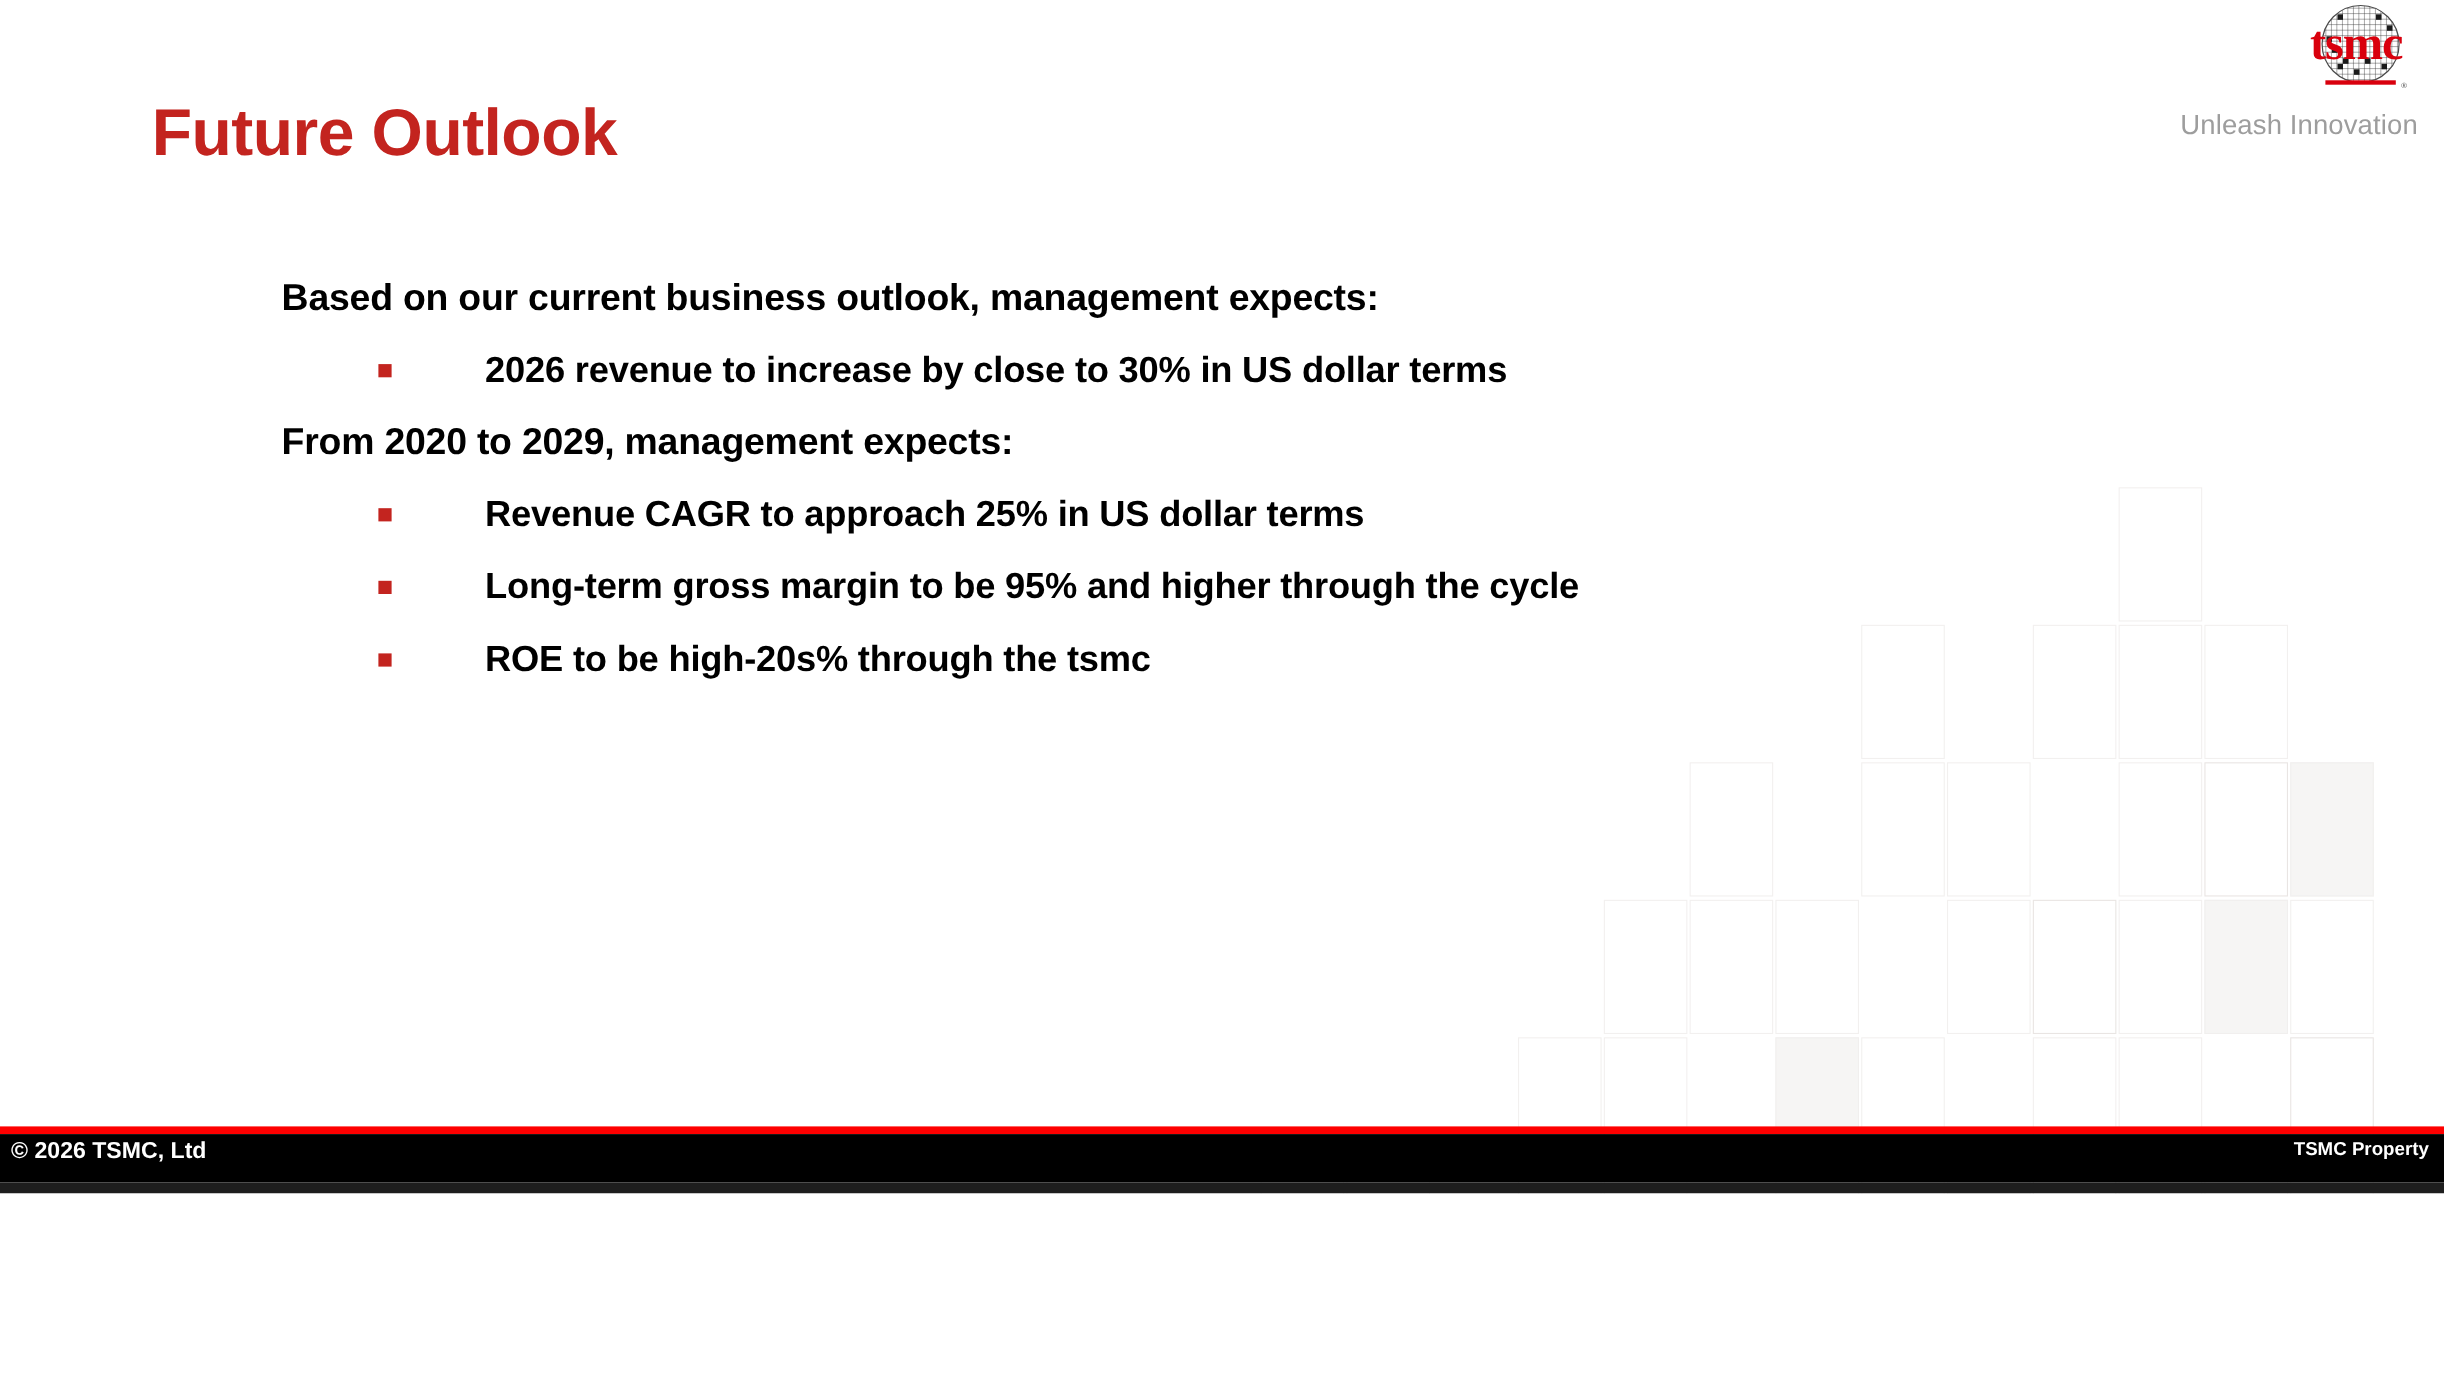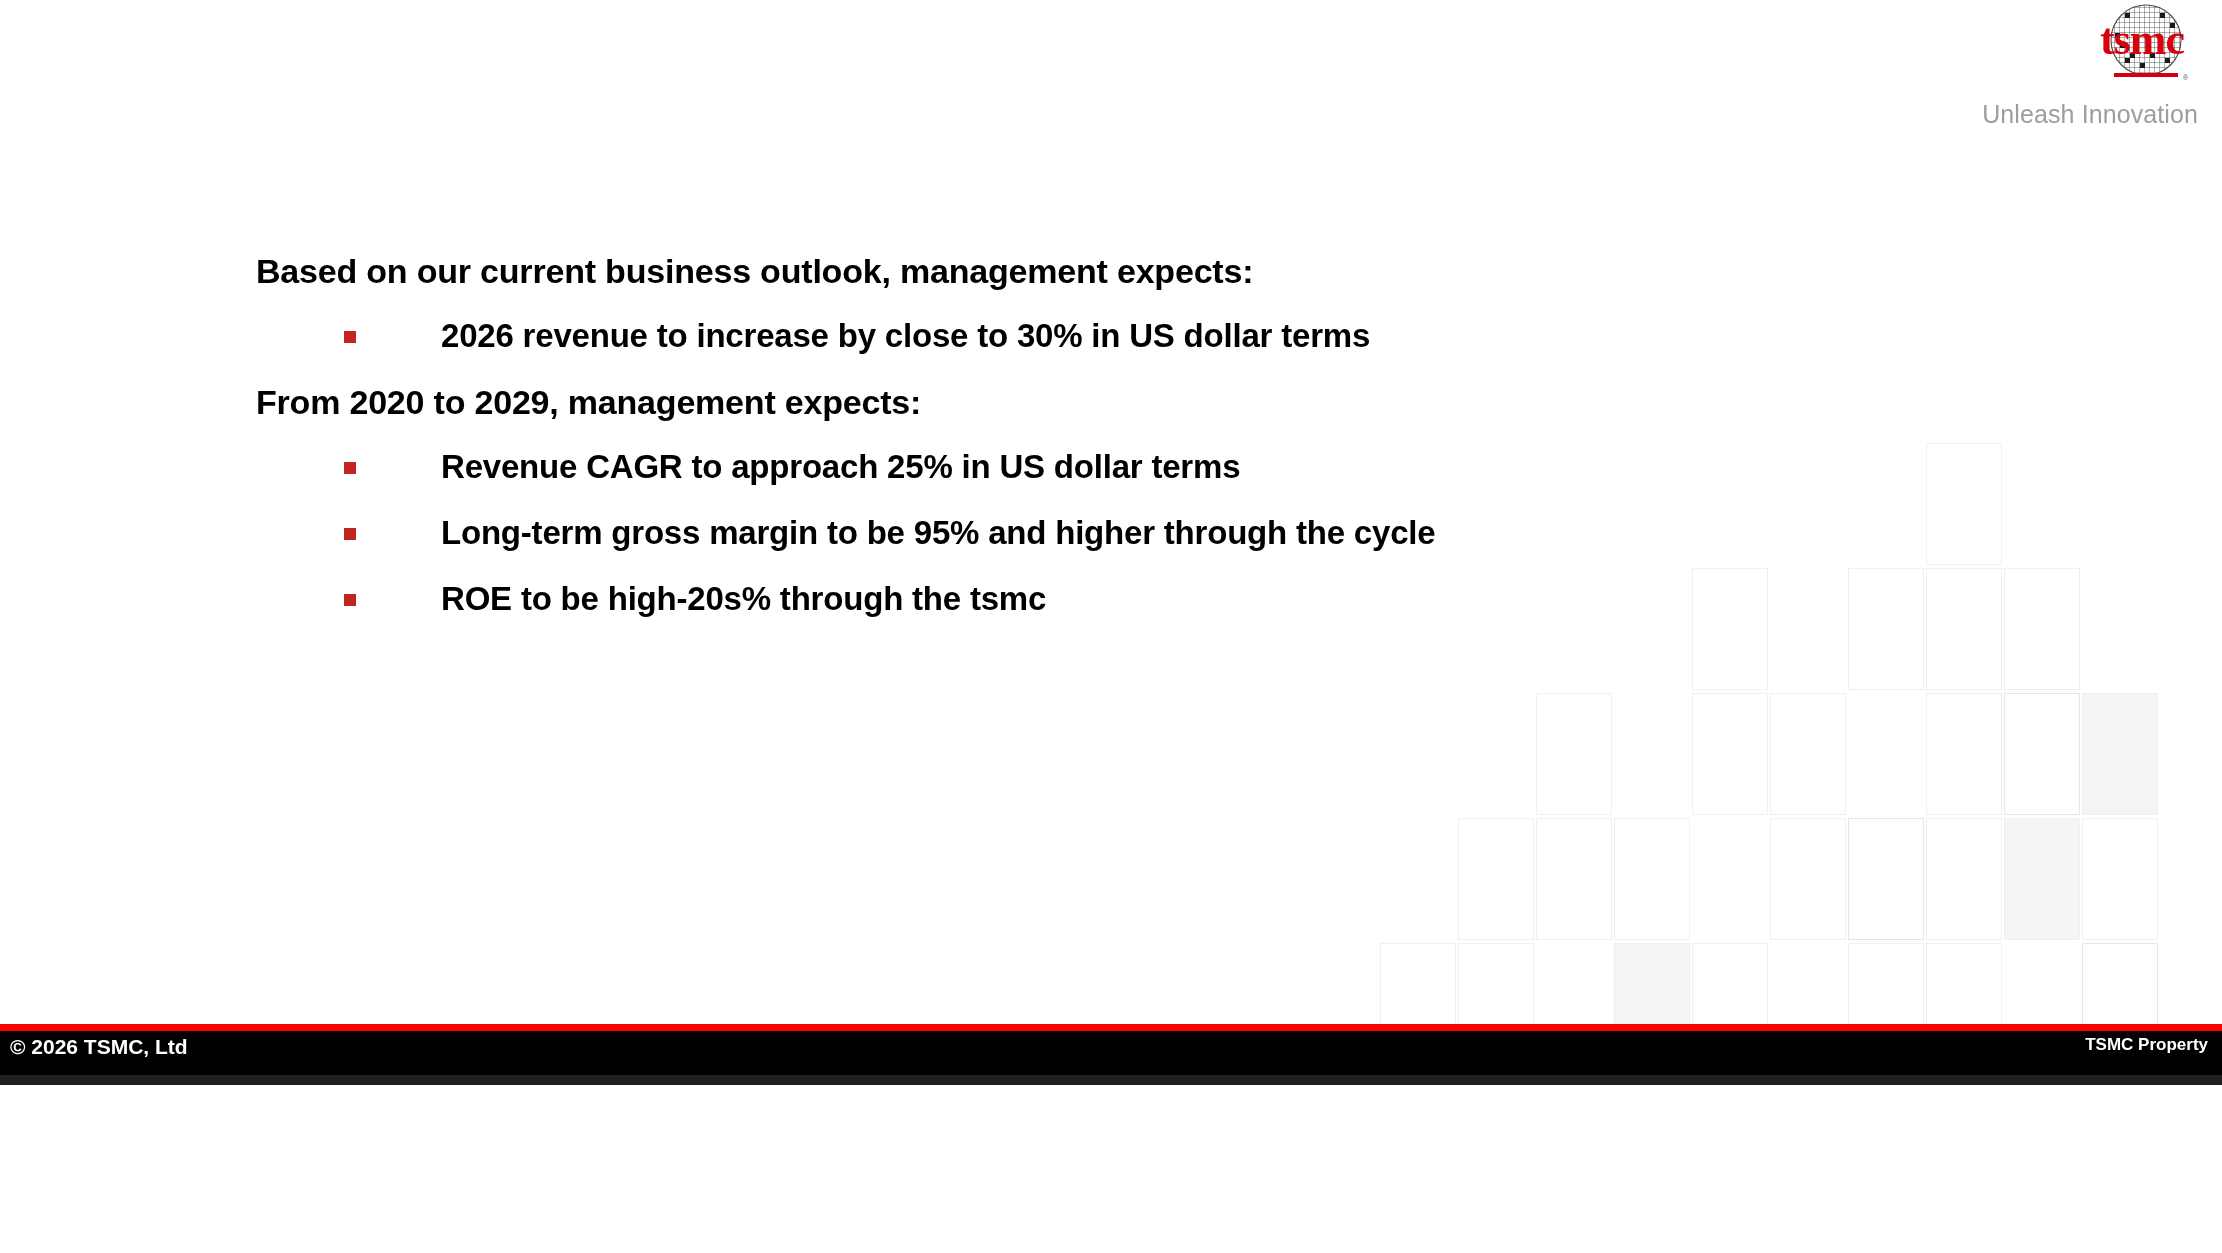--- a/index.html
+++ b/index.html
@@ -232,20 +232,21 @@
         <rect x="31" y="31" width="5" height="5" fill="#1a1a1a"></rect>
       </g>
       <circle cx="62" cy="38" r="35" fill="none" stroke="#4a4a4a" stroke-width="1.1"></circle>
       <text x="16" y="52" font-family="'Liberation Serif', serif" font-size="44" font-weight="bold" fill="#d9000d" letter-spacing="-1">tsmc</text>
       <rect x="30" y="71" width="64" height="4" fill="#d9000d"></rect>
       <text x="99" y="78" font-family="'Liberation Sans', sans-serif" font-size="7" fill="#5a5a5a">®</text>
     </svg>
     <div id="logo-tagline">Unleash Innovation</div>
   </div>
 
+  <div id="slide-title">Future Outlook</div>
 
   <div id="body-block">
 
     <div class="lead" style="top:252px">Based on our current business outlook, management expects:</div>
 
     <div class="bullet-row" style="top:317px">
       <span class="bullet-mark"></span>
       <span class="bullet-text">2026 revenue to increase by close to 30% in US dollar terms</span>
     </div>
 

